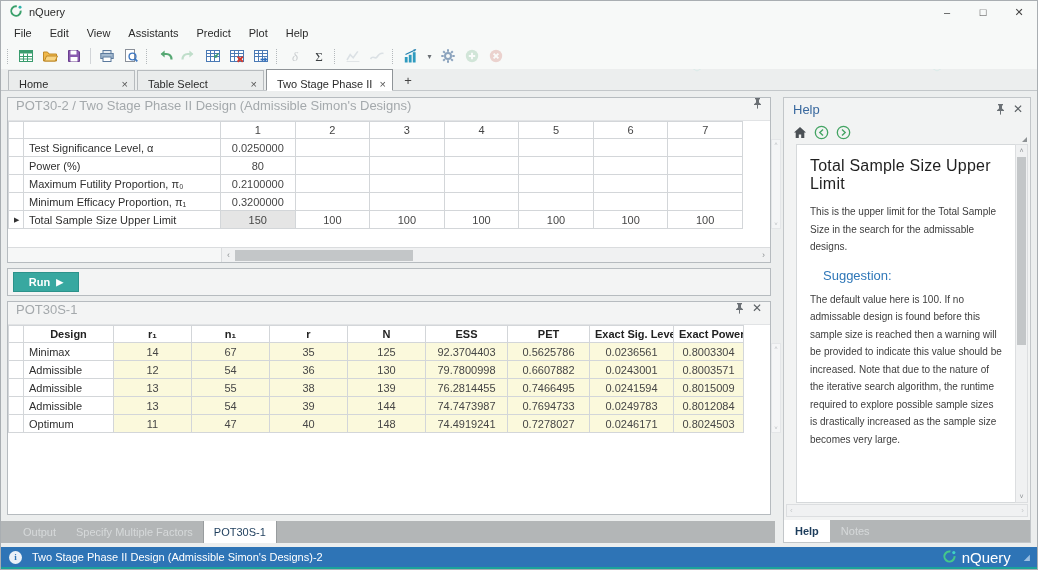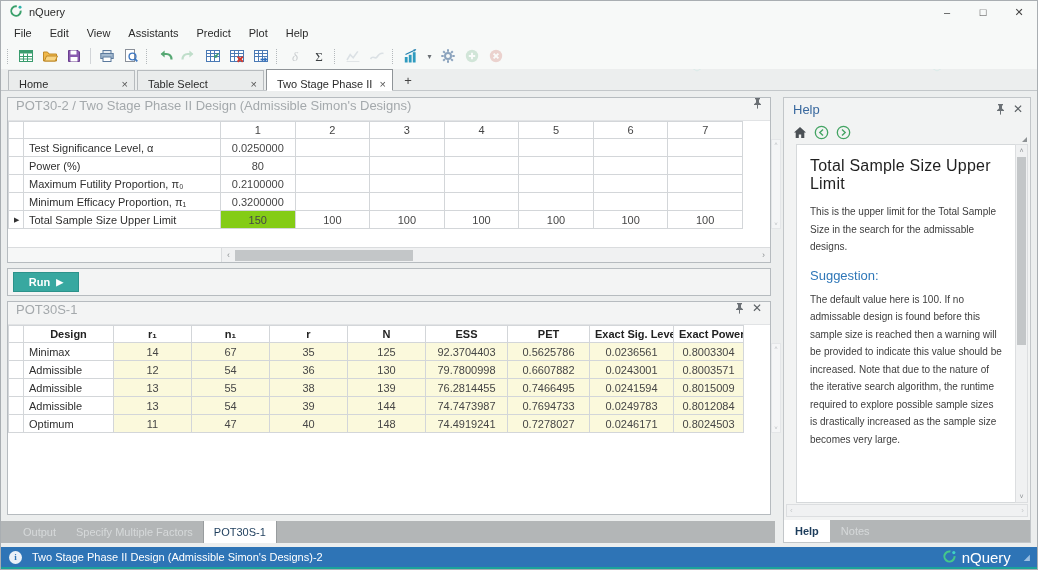--- a/index.html
+++ b/index.html
@@ -46,21 +46,21 @@
 
   .design-panel { height:166px; flex:none; }
   .tbl-wrap { position:relative; }
   table.grid { border-collapse:collapse; table-layout:fixed; width:735px; }
   table.grid th, table.grid td { border:1px solid #d3d6d9; height:18px; padding:0 5px; font-weight:normal; overflow:hidden; white-space:nowrap; }
   table.grid thead th { height:17px; text-align:center; color:#444; background:#fff; }
   th.selc { width:15px; } th.rowhdr { width:197px; }
   td.selc { text-align:center; color:#333; font-size:7px; padding:0; }
   td.lblc { font-weight:bold; color:#2f2f2f; }
   td.valc { text-align:center; color:#464646; }
-  td.hl { background:#84cc16; }
+  td.hl { background:#e5e5e5; }
   .vrail { position:absolute; top:18px; right:-11px; width:10px; background:#f4f5f6; border:1px solid #e4e6e8; font-size:6px; color:#b6babd; display:flex; flex-direction:column; justify-content:space-between; align-items:center; padding:1px 0; }
   .dspacer { flex:1; }
   .dscroll { height:15px; border-top:1px solid #dadcde; display:flex; align-items:stretch; flex:none; }
   .dscroll .freeze { width:214px; background:#f6f7f7; border-right:1px solid #dadcde; }
   .dscroll .track { flex:1; background:#f0f1f2; display:flex; align-items:center; }
   .sarrow { width:13px; text-align:center; color:#8d9194; font-size:9px; }
   .thumb-h { width:178px; height:11px; background:#c3c6c8; }
   .dscroll .gap { flex:1; }
 
   .action-bar { margin-top:5px; height:28px; border:1px solid #b6bbbf; background:#f3f4f4; display:flex; align-items:center; padding:0 5px; gap:8px; flex:none; }
@@ -85,21 +85,21 @@
   .help-panel { flex:1; background:#f2f3f3; border:1px solid #c2c6c9; display:flex; flex-direction:column; min-height:0; }
   .help-hdr { height:22px; display:flex; align-items:center; padding:0 7px 0 9px; flex:none; }
   .help-title { color:#39689e; font-size:13px; }
   .help-nav { height:24px; display:flex; align-items:center; gap:7px; padding-left:9px; position:relative; flex:none; }
   .nav-ico svg { display:block; }
   .corner-grip { position:absolute; right:3px; bottom:2px; width:0; height:0; border-left:5px solid transparent; border-bottom:5px solid #8d9194; }
   .help-body { flex:1; display:flex; min-height:0; margin:0 2px 0 12px; }
   .help-content { flex:1; background:#fff; border:1px solid #d6d9db; border-right:none; padding:12px 12px 0 13px; overflow:hidden; }
   .help-content h1 { font-size:16px; font-weight:normal; color:#1f1f1f; margin-bottom:10px; letter-spacing:.2px; }
   .help-content p { font-size:10px; color:#3d3d3d; line-height:1.75; margin-bottom:8px; }
-  .help-sec-h { font-size:13px; color:#2f77b8; font-weight:normal; margin:12px 0 8px; }
+  .help-sec-h { font-size:13px; color:#2f77b8; font-weight:normal; margin:12px 13px 8px; }
   .vscroll { width:13px; background:#f0f1f2; border:1px solid #dcdee0; display:flex; flex-direction:column; align-items:center; flex:none; }
   .vscroll .sarrow { width:auto; font-size:7px; line-height:11px; }
   .thumb-v { width:9px; height:188px; background:#c3c6c8; margin-top:1px; }
   .vgap { flex:1; }
   .hscroll { height:13px; margin:1px 2px 0 2px; background:#f0f1f2; border:1px solid #dcdee0; display:flex; align-items:center; justify-content:space-between; padding:0 3px; color:#c6c9cb; font-size:8px; flex:none; }
   .help-tabs { height:22px; background:#b3b6b7; display:flex; align-items:stretch; margin-top:3px; flex:none; }
   .htab { display:flex; align-items:center; padding:0 11px; color:#d6d9da; font-size:11px; }
   .htab.active { background:#fff; color:#1d3d5c; font-weight:bold; }
 
   

